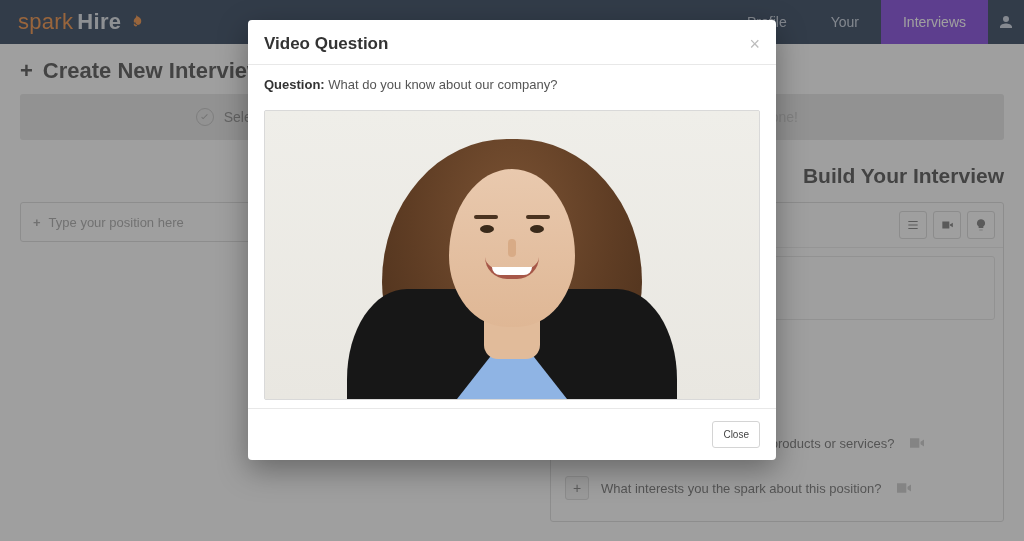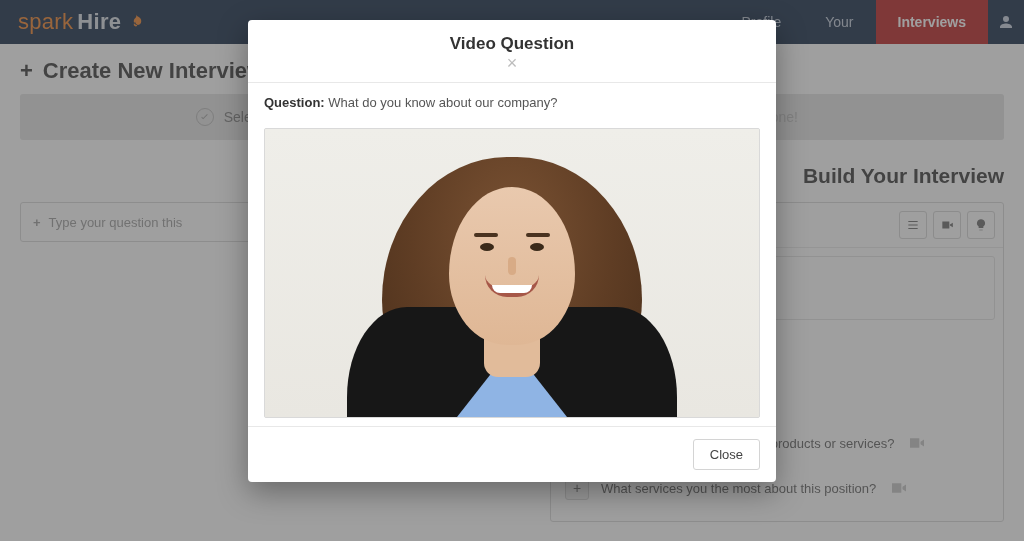--- a/index.html
+++ b/index.html
@@ -13,21 +13,21 @@
   }
   .brand { display:flex; align-items:center; font-size:22px; letter-spacing:.3px; font-weight:300;}
   .brand .s1 { color:#f07f25; font-weight:400;}
   .brand .s2 { color:#d8dde4; font-weight:600; margin-left:4px;}
   .flame { width:18px; height:22px; margin-left:6px; }
   .navlinks { display:flex; align-items:stretch; height:44px;}
   .navlinks a {
     display:flex; align-items:center; padding:0 22px; color:#c0cbda;
     font-size:14px; text-decoration:none; position:relative;
   }
-  .navlinks a.active { background:#b91c1c; color:#fff;font-weight:bold;}
+  .navlinks a.active { background:#6d28d9; color:#fff;}
   .user-ico { width:36px; display:flex; align-items:center; justify-content:center;}
   .user-ico svg { width:18px; height:18px; fill:#c6cfde;}
 
   
   .page-head {
     display:flex; align-items:center; gap:10px;
     padding: 14px 20px 10px 20px; color:#333; font-weight:700; font-size:22px;
   }
   .page-head .plus { font-size:22px; color:#333; font-weight:700;}
 
@@ -81,21 +81,21 @@
   
   .overlay {
     position:absolute; inset:0; background:rgba(80,80,80,0.55);
     display:flex; align-items:flex-start; justify-content:center; z-index:50;
   }
   .modal {
     width:528px; background:#fff; border-radius:4px; margin-top:20px;
     box-shadow: 0 10px 30px rgba(0,0,0,.35);
     display:flex; flex-direction:column;
   }
-  .modal-head { display:flex; align-items:center; justify-content:space-between; padding:14px 16px 10px 16px;flex-direction:column;}
+  .modal-head { display:flex; align-items:center; justify-content:space-between; padding:14px 16px 10px 16px;}
   .modal-head h3 { font-size:17px; font-weight:700; color:#333;}
   .modal-head .x { color:#bdbdbd; font-size:18px; background:none; border:none; cursor:pointer; line-height:1;}
   .modal-sep { height:1px; background:#e8e8e8;}
   .modal-body { padding: 12px 16px 8px 16px; }
   .qline { font-size:13px; color:#555; margin-bottom:18px;}
   .qline b { color:#333;}
   .video-frame {
     border:1px solid #d9d9d9; border-radius:2px; width:100%; height:290px;
     display:flex; align-items:flex-end; justify-content:center; overflow:hidden;
     background:#eceae6;
@@ -131,22 +131,22 @@
   .portrait .brow.r { left:calc(50% + 14px); bottom:180px;}
   .portrait .mouth {
     position:absolute; left:50%; bottom:120px; transform:translateX(-50%);
     width:54px; height:22px; border-bottom:8px solid #a65748; border-radius:0 0 40px 40px;
   }
   .portrait .teeth { position:absolute; left:50%; bottom:124px; transform:translateX(-50%); width:40px; height:8px; background:#fff; border-radius:0 0 20px 20px;}
   .portrait .nose { position:absolute; left:50%; bottom:142px; transform:translateX(-50%); width:8px; height:18px; background:#d8ab86; border-radius:4px;}
 
   .modal-foot { border-top:1px solid #e8e8e8; padding:12px 16px; display:flex; justify-content:flex-end;}
   .btn {
-    border:1px solid #d4d4d4; background:#fff; color:#444; font-size:13px;
-    padding:7px 16px; border-radius:3px; cursor:pointer;
+    border:1px solid #d4d4d4; background:#fff; color:#444; font-size:10px;
+    padding:7px 10px; border-radius:3px; cursor:pointer;
   }
 
   
   .page { position:relative; width:1024px; height:541px;border-radius:24px;}
 </style>
 </head>
 <body>
 
 <div class="page">
 
@@ -194,21 +194,21 @@
       <span class="label">You're Done!</span>
     </div>
   </div>
 
   <div class="section-title">Build Your Interview</div>
 
   <div class="body">
     <div class="leftcol">
       <div class="qinput">
         <span class="add">+</span>
-        <span>Type your question this</span>
+        <span>Type your position here</span>
       </div>
     </div>
 
     <div class="rightcol">
       <div class="panel">
         <div class="panel-tools">
           <div class="toolbtn">
             <svg viewBox="0 0 24 24">
                 <path d="M4 5h16v2H4zM4 11h16v2H4zM4 17h16v2H4z"></path>
               </svg>
@@ -243,21 +243,21 @@
           </div>
           <div class="qrow">
             <div class="addbtn">+</div>
             <span>What interests you about our products or services?</span>
             <span class="cam"><svg viewBox="0 0 24 16">
                   <path d="M0 0h16v16H0zM24 2v12l-6-4V6z"></path>
                 </svg></span>
           </div>
           <div class="qrow">
             <div class="addbtn">+</div>
-            <span>What services you the most about this position?</span>
+            <span>What interests you the spark about this position?</span>
             <span class="cam"><svg viewBox="0 0 24 16">
                   <path d="M0 0h16v16H0zM24 2v12l-6-4V6z"></path>
                 </svg></span>
           </div>
         </div>
       </div>
     </div>
   </div>
 
   <div class="overlay">

